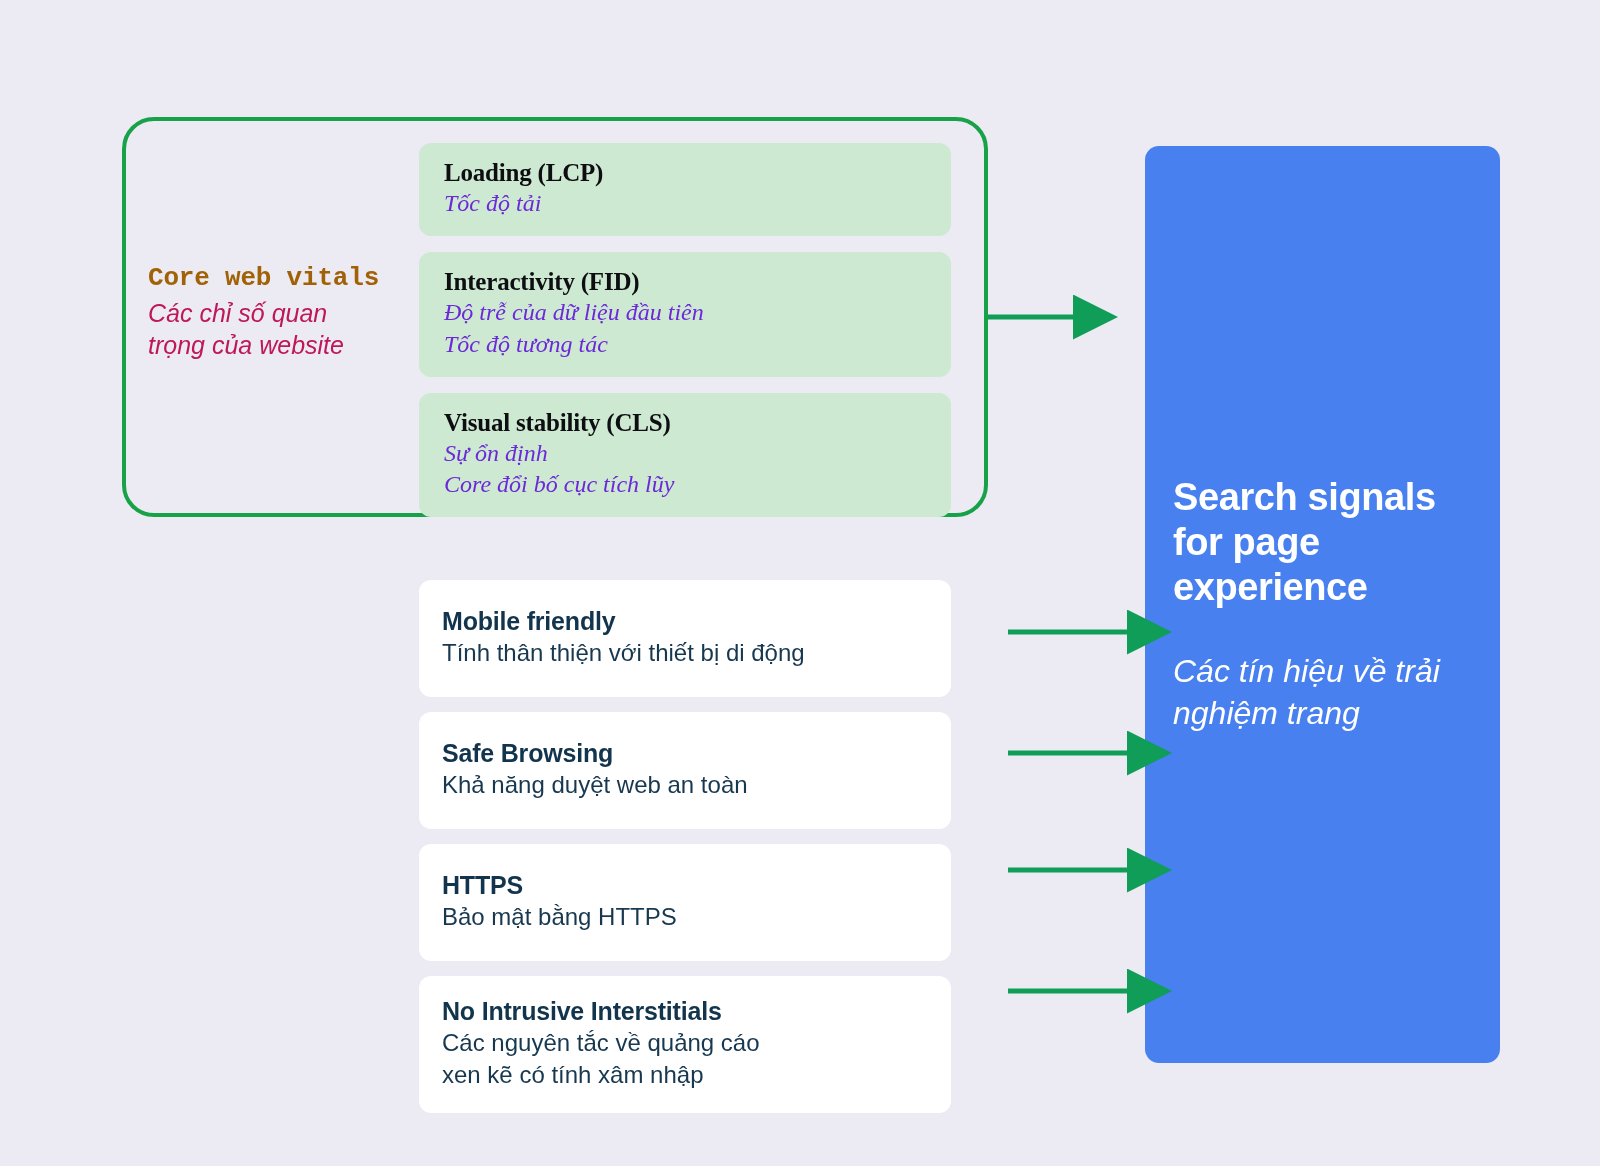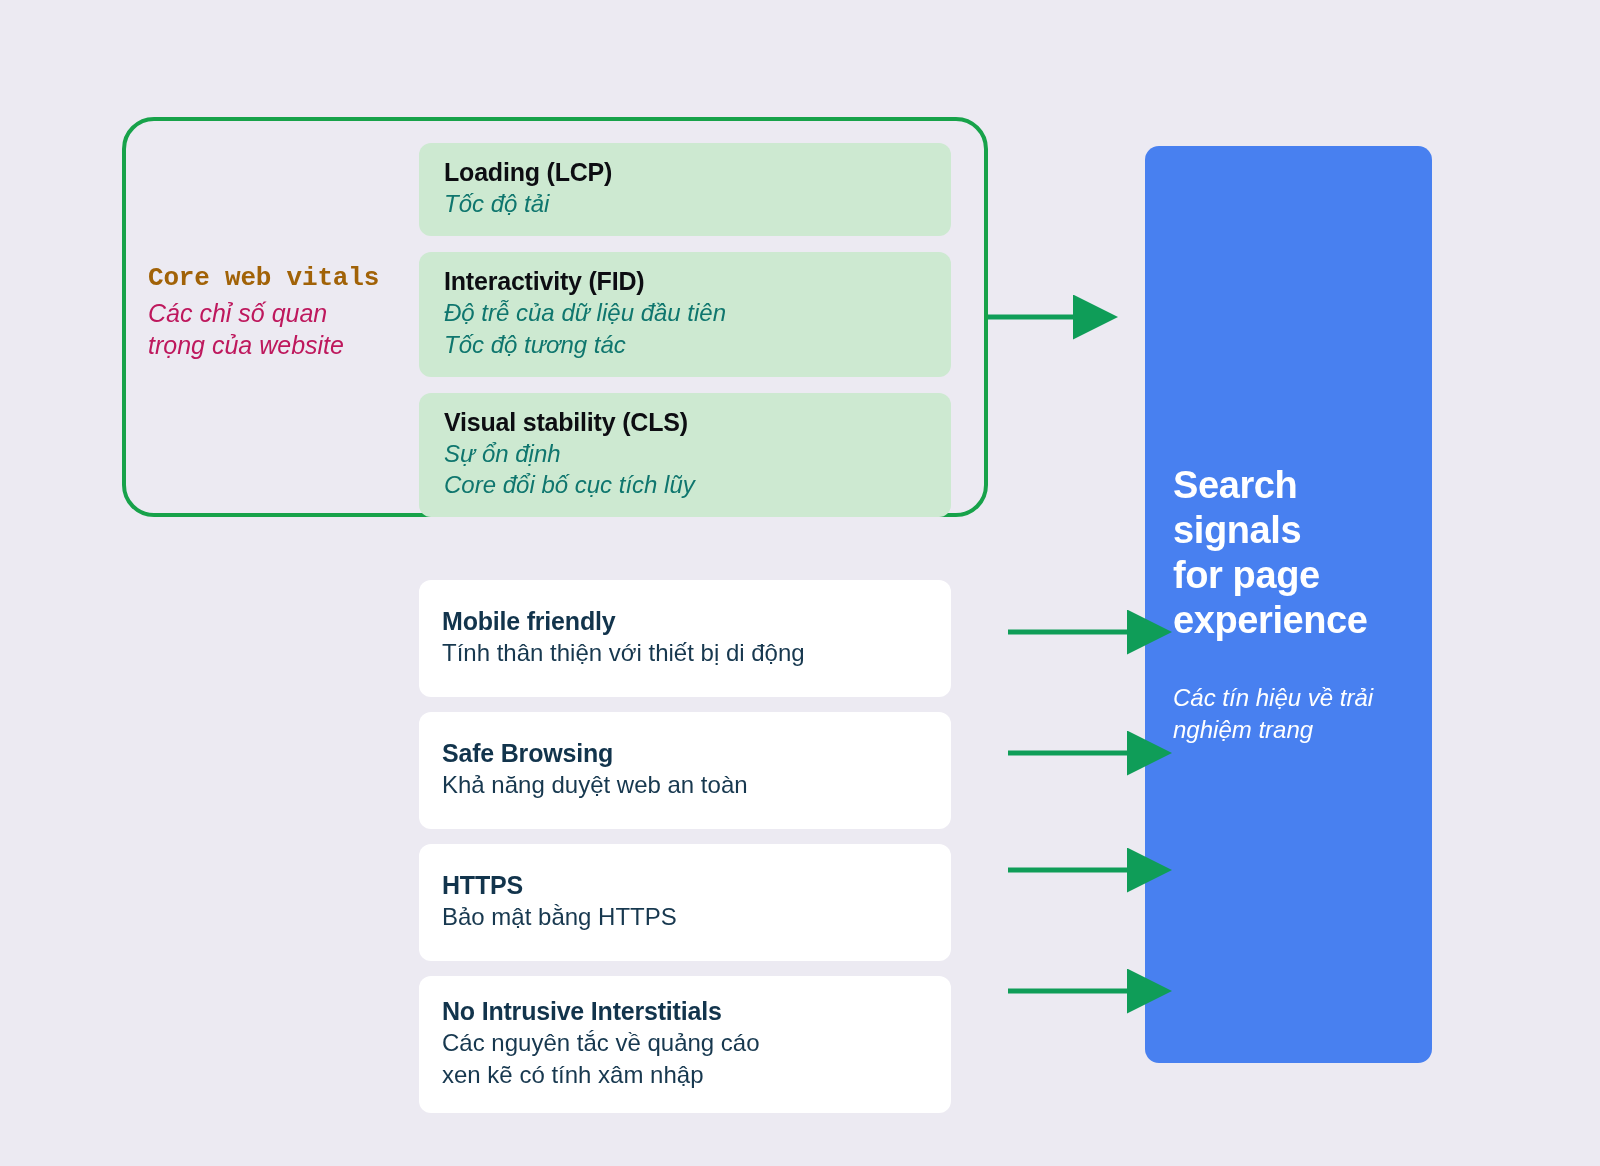--- a/index.html
+++ b/index.html
@@ -62,32 +62,33 @@
     top: 143px;
     width: 532px;
   }
   .gcard {
     background: #cde9d1;
     border-radius: 12px;
     width: 532px;
     box-sizing: border-box;
     padding: 14px 22px 16px 25px;
     margin-bottom: 16px;
+    font-family: Liberation Serif, serif;
   }
   .gcard .ctitle {
     font-size: 25px;
     font-weight: bold;
     color: #0d0d12;
     line-height: 1.25;
     letter-spacing: -0.2px;
   }
   .gcard .cline {
     font-size: 24px;
     font-style: italic;
-    color: #0f766e;
+    color: #6d28d9;
     line-height: 1.32;
   }
 
   
   .white-cards {
     position: absolute;
     left: 419px;
     top: 580px;
     width: 532px;
   }
@@ -114,39 +115,39 @@
     font-size: 24px;
     color: #17384f;
     line-height: 1.33;
   }
 
   
   .blue-panel {
     position: absolute;
     left: 1145px;
     top: 146px;
-    width: 287px;
+    width: 355px;
     height: 917px;
     background: #4880f0;
     border-radius: 14px;
     box-sizing: border-box;
     padding: 0 28px;
     display: flex;
     flex-direction: column;
     justify-content: center;
   }
   .blue-panel .btitle {
     font-size: 38px;
     font-weight: bold;
     color: #ffffff;
     line-height: 1.18;
     letter-spacing: -0.4px;
   }
   .blue-panel .bsub {
-    font-size: 24px;
+    font-size: 32px;
     font-style: italic;
     color: #ffffff;
     line-height: 1.32;
     margin-top: 40px;
   }
 
   
   #arrows {
     position: absolute;
     left: 0;

